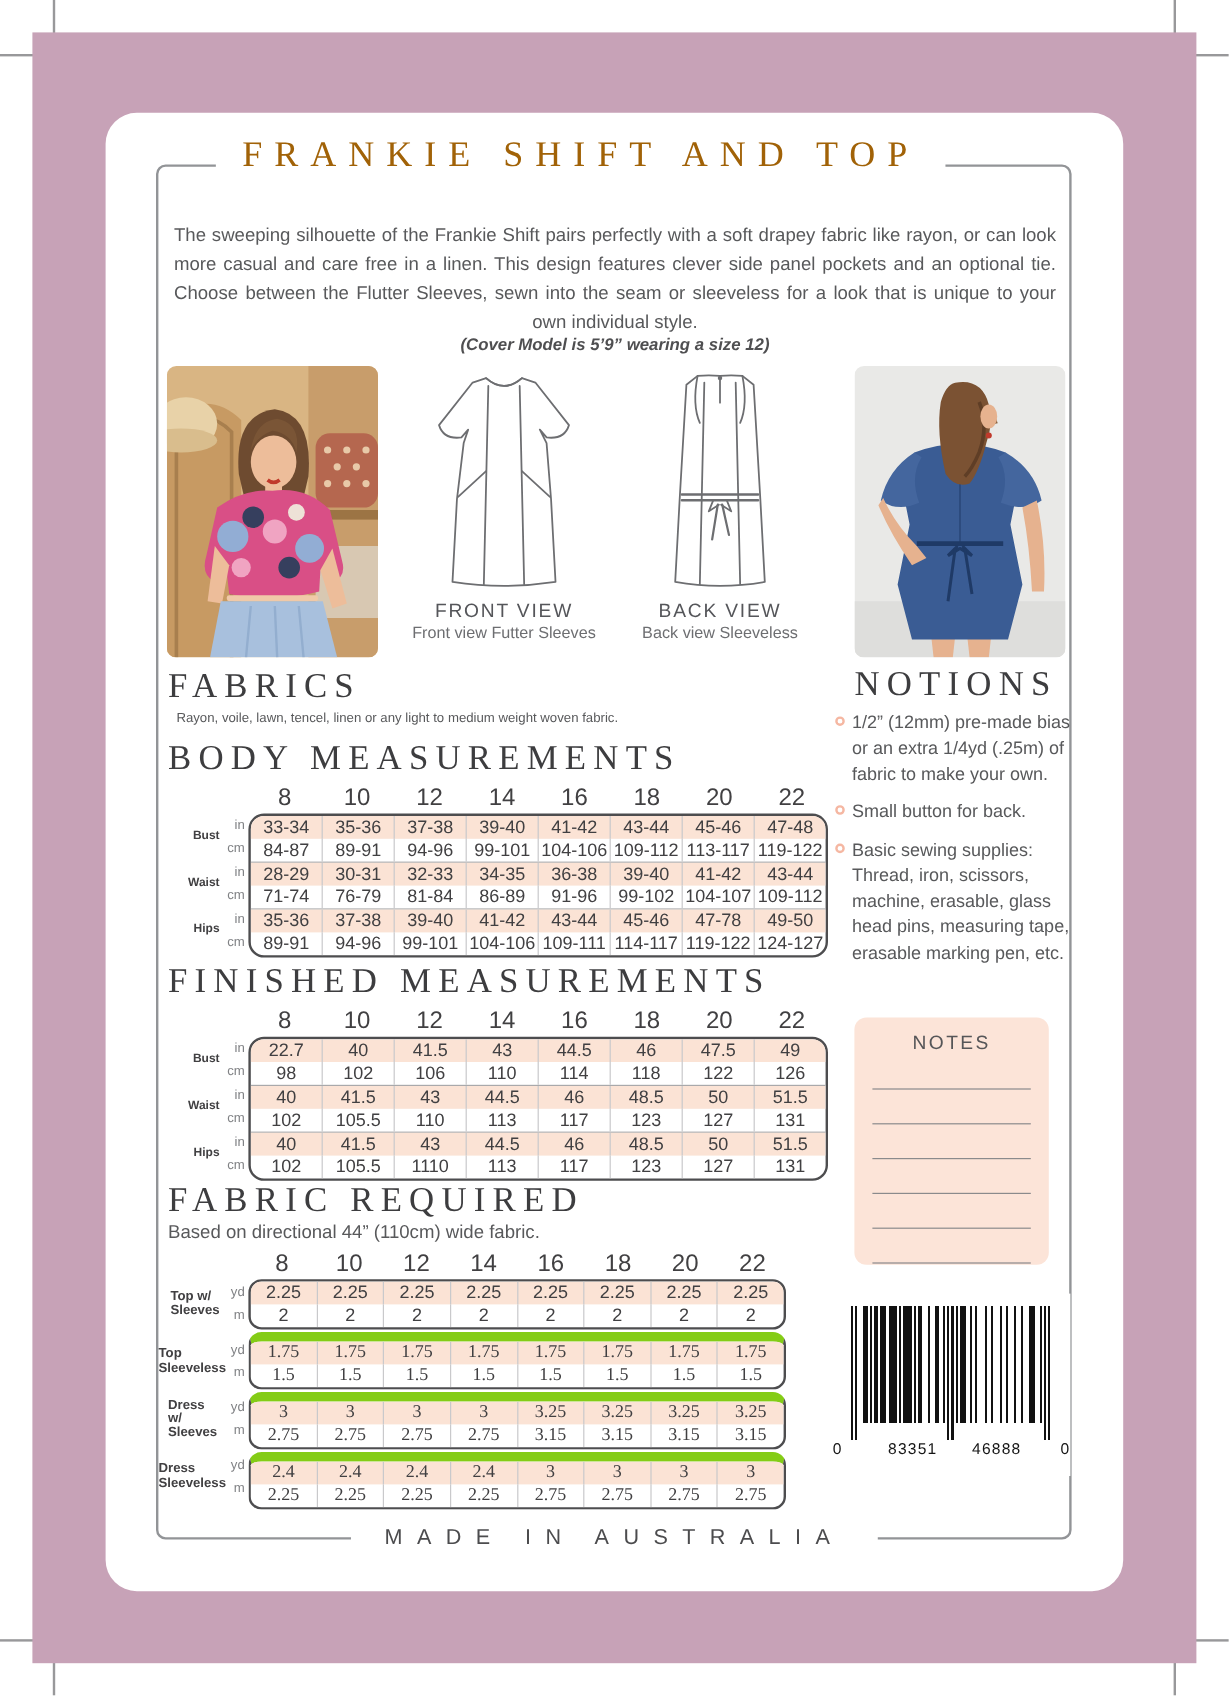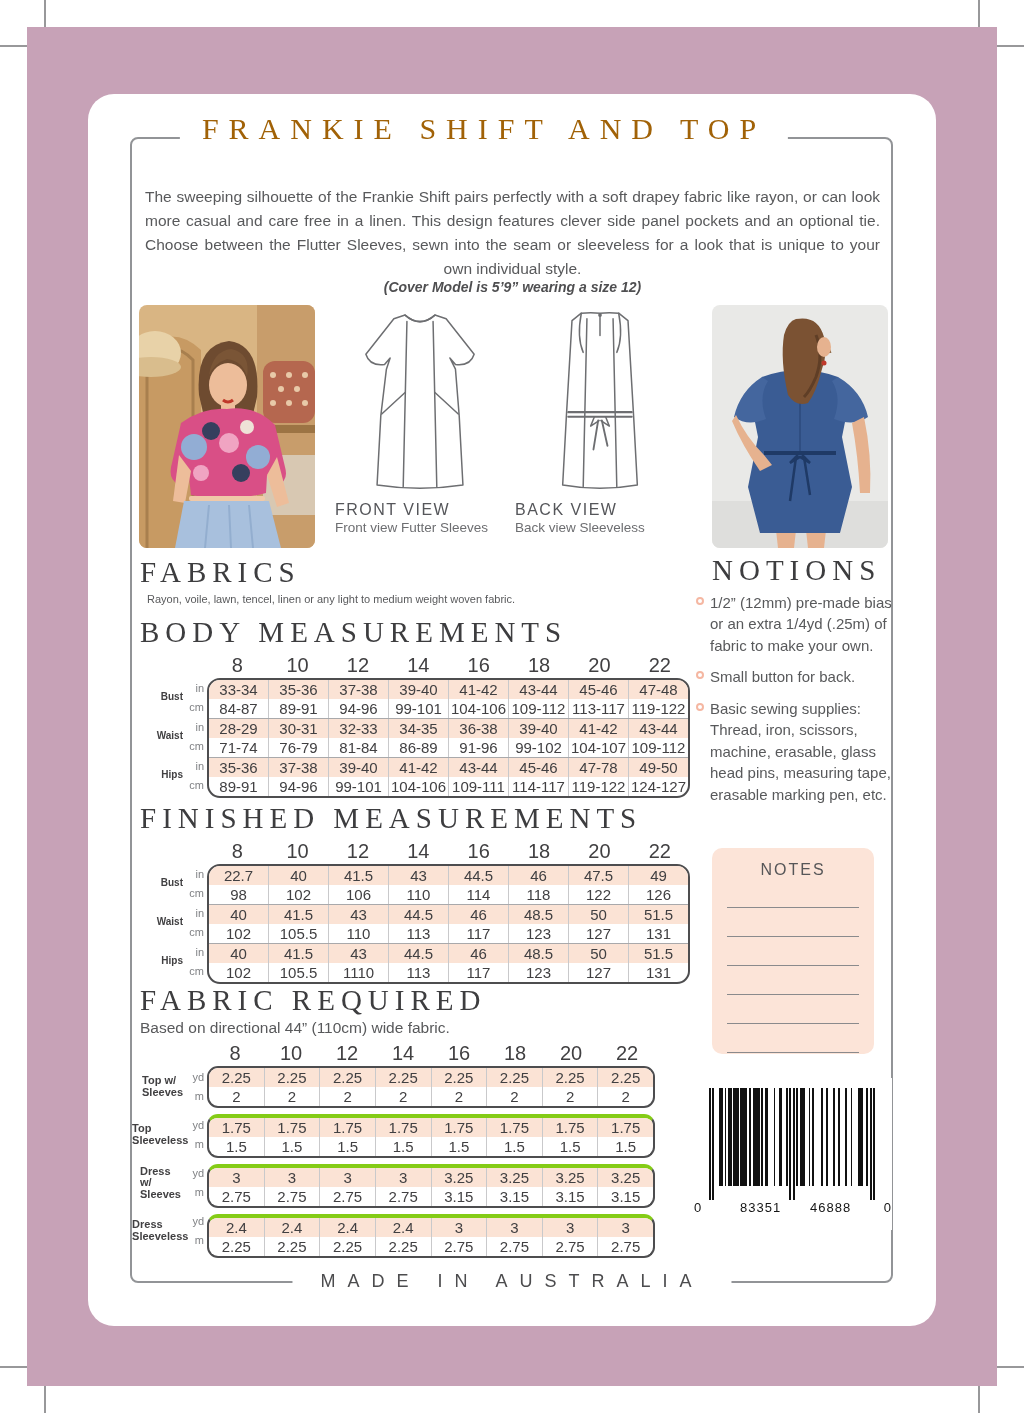--- a/index.html
+++ b/index.html
@@ -35,21 +35,21 @@
   .description{position:absolute;top:185px;left:145px;width:735px;
     font-size:15.5px;line-height:1.55;color:var(--c-body);
     text-align:justify;text-align-last:center;}
   .cover-note{position:absolute;top:279px;left:145px;width:735px;text-align:center;
     font-size:14px;font-style:italic;font-weight:bold;color:#4f4f51;}
 
   .photo{position:absolute;top:305px;width:176px;height:243px;border-radius:8px;overflow:hidden;}
   .photo.front{left:139px;} .photo.back{left:712px;}
   .photo svg{display:block;}
 
-  .view-fig{position:absolute;top:302px;width:170px;text-align:left;}
+  .view-fig{position:absolute;top:302px;width:170px;text-align:center;}
   .view-fig.front{left:335px;} .view-fig.back{left:515px;}
   .view-fig svg{display:block;margin:0 auto;}
   .fig-title{font-size:16px;letter-spacing:1.5px;color:#55565a;margin-top:3px;}
   .fig-sub{font-size:13.5px;color:#6d6e71;margin-top:1px;}
 
   .serif-h{position:absolute;left:140px;font-family:"Liberation Serif",serif;
     font-size:29px;letter-spacing:6px;color:#3d3d3f;white-space:nowrap;}
   .h-fabrics{top:556px;} .h-body{top:616px;} .h-finished{top:802px;} .h-fabricreq{top:984px;}
   .h-notions{top:554px;left:712px;}
 
@@ -71,21 +71,21 @@
     white-space:pre-line;text-align:left;}
   .boxed .mt-glabel{font-size:11px;}
   .mt-gunits{display:flex;flex-direction:column;justify-content:center;width:20px;}
   .mt-unit{height:19px;line-height:19px;font-size:11px;color:#808285;text-align:right;padding-right:3px;}
   .boxed .mt-unit{height:19px;}
   .mt-box{flex:1;border:2px solid #4d4d4f;border-radius:13px;overflow:hidden;background:#fff;}
   .boxed .mt-box{border:none;border-radius:0;overflow:visible;background:transparent;
     display:flex;flex-direction:column;gap:2px;justify-content:space-between;}
   .mt-grouprows + .mt-grouprows{border-top:1px solid #a9a9ab;}
   .boxed .mt-grouprows{border:2px solid #4d4d4f;border-radius:11px;overflow:hidden;background:#fff;}
-  .boxed .mt-grouprows + .mt-grouprows{border-top:4px solid #84cc16;}
+  .boxed .mt-grouprows + .mt-grouprows{border-top:8px solid #84cc16;font-family:Liberation Serif, serif;}
   .mt-row{display:flex;height:19px;}
   .mt-row.shaded{background:var(--c-shade);}
   .mt-cell{flex:1;text-align:center;font-size:15px;line-height:19px;color:var(--c-ink);
     border-left:1px solid #c9c9cb;overflow:hidden;}
   .mt-row .mt-cell:first-child{border-left:none;}
 
   
   .notions-list{position:absolute;top:592px;left:712px;width:180px;}
   .notion-item{display:flex;margin-bottom:10px;font-size:15px;line-height:1.43;color:var(--c-body);}
   .notion-bullet{width:8px;height:8px;border:2px solid #f5b7a2;border-radius:50%;

